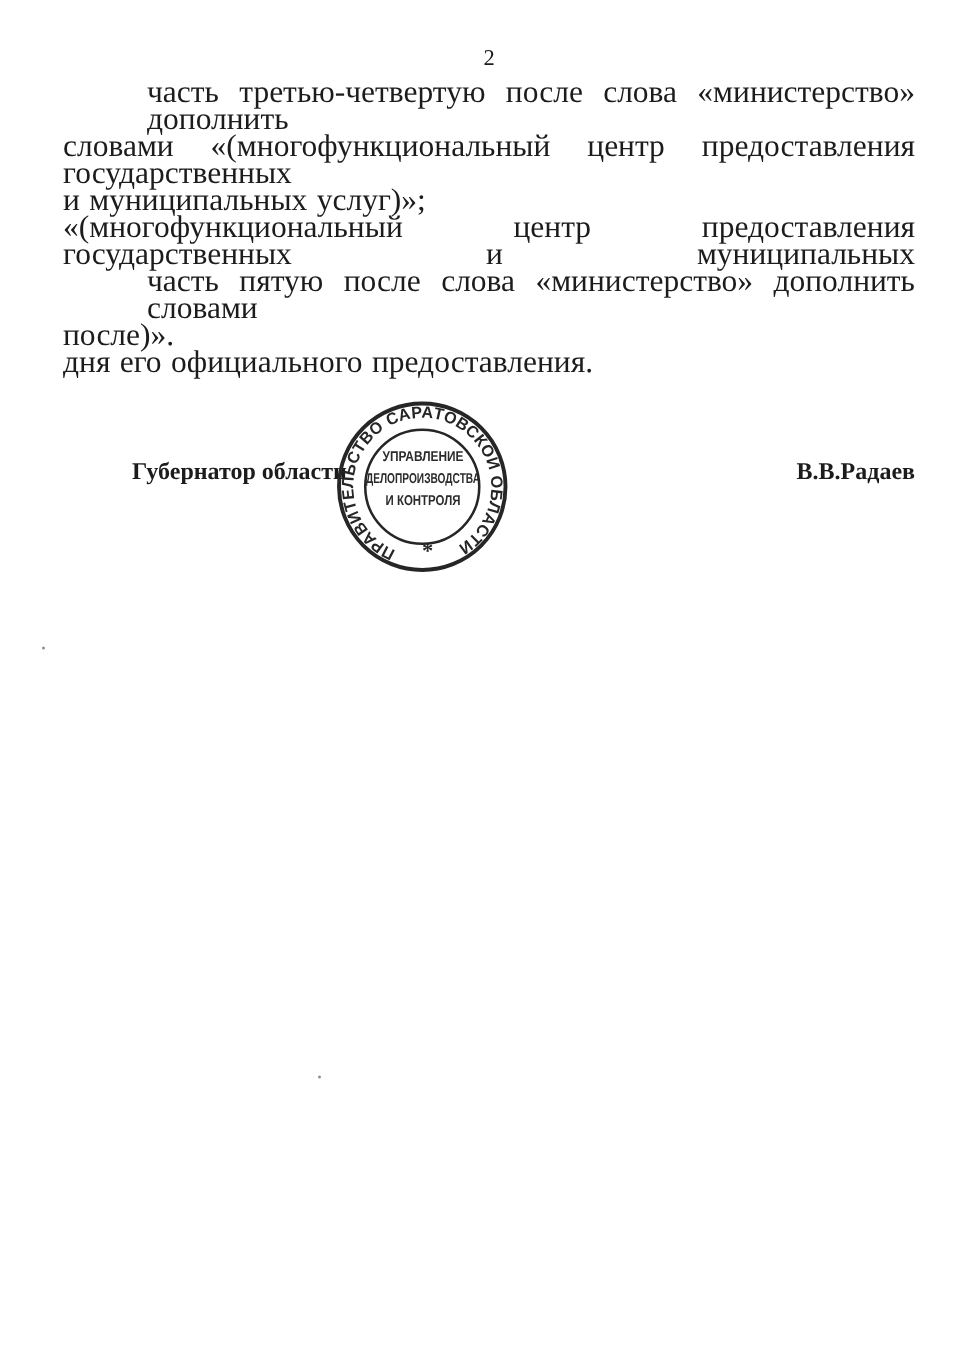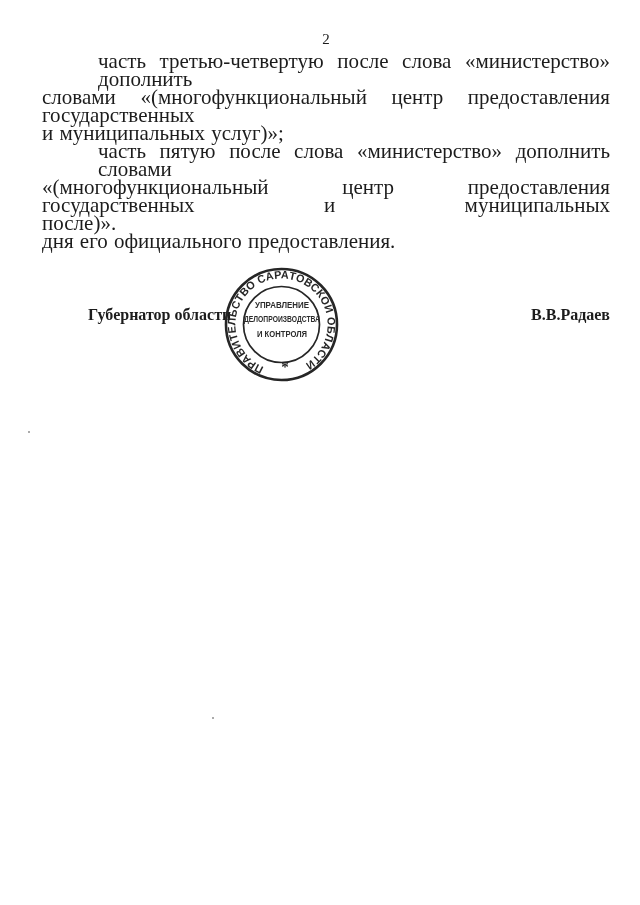--- a/index.html
+++ b/index.html
@@ -93,22 +93,22 @@
 
   <div class="page-number">2</div>
 
   <div class="body-text">
     <p class="para">
       <span class="line first stretch">часть третью-четвертую после слова «министерство» дополнить</span>
       <span class="line stretch">словами «(многофункциональный центр предоставления государственных</span>
       <span class="line end">и муниципальных услуг)»;</span>
     </p>
     <p class="para">
+      <span class="line stretch">«(многофункциональный центр предоставления государственных и муниципальных</span>
       <span class="line first stretch">часть пятую после слова «министерство» дополнить словами</span>
-      <span class="line stretch">«(многофункциональный центр предоставления государственных и муниципальных</span>
       <span class="line end">после)».</span>
     </p>
     <p class="para">
     </p>
     <p class="para">
       <span class="line end">дня его официального предоставления.</span>
     </p>
   </div>
 
   <div class="sig-row">

